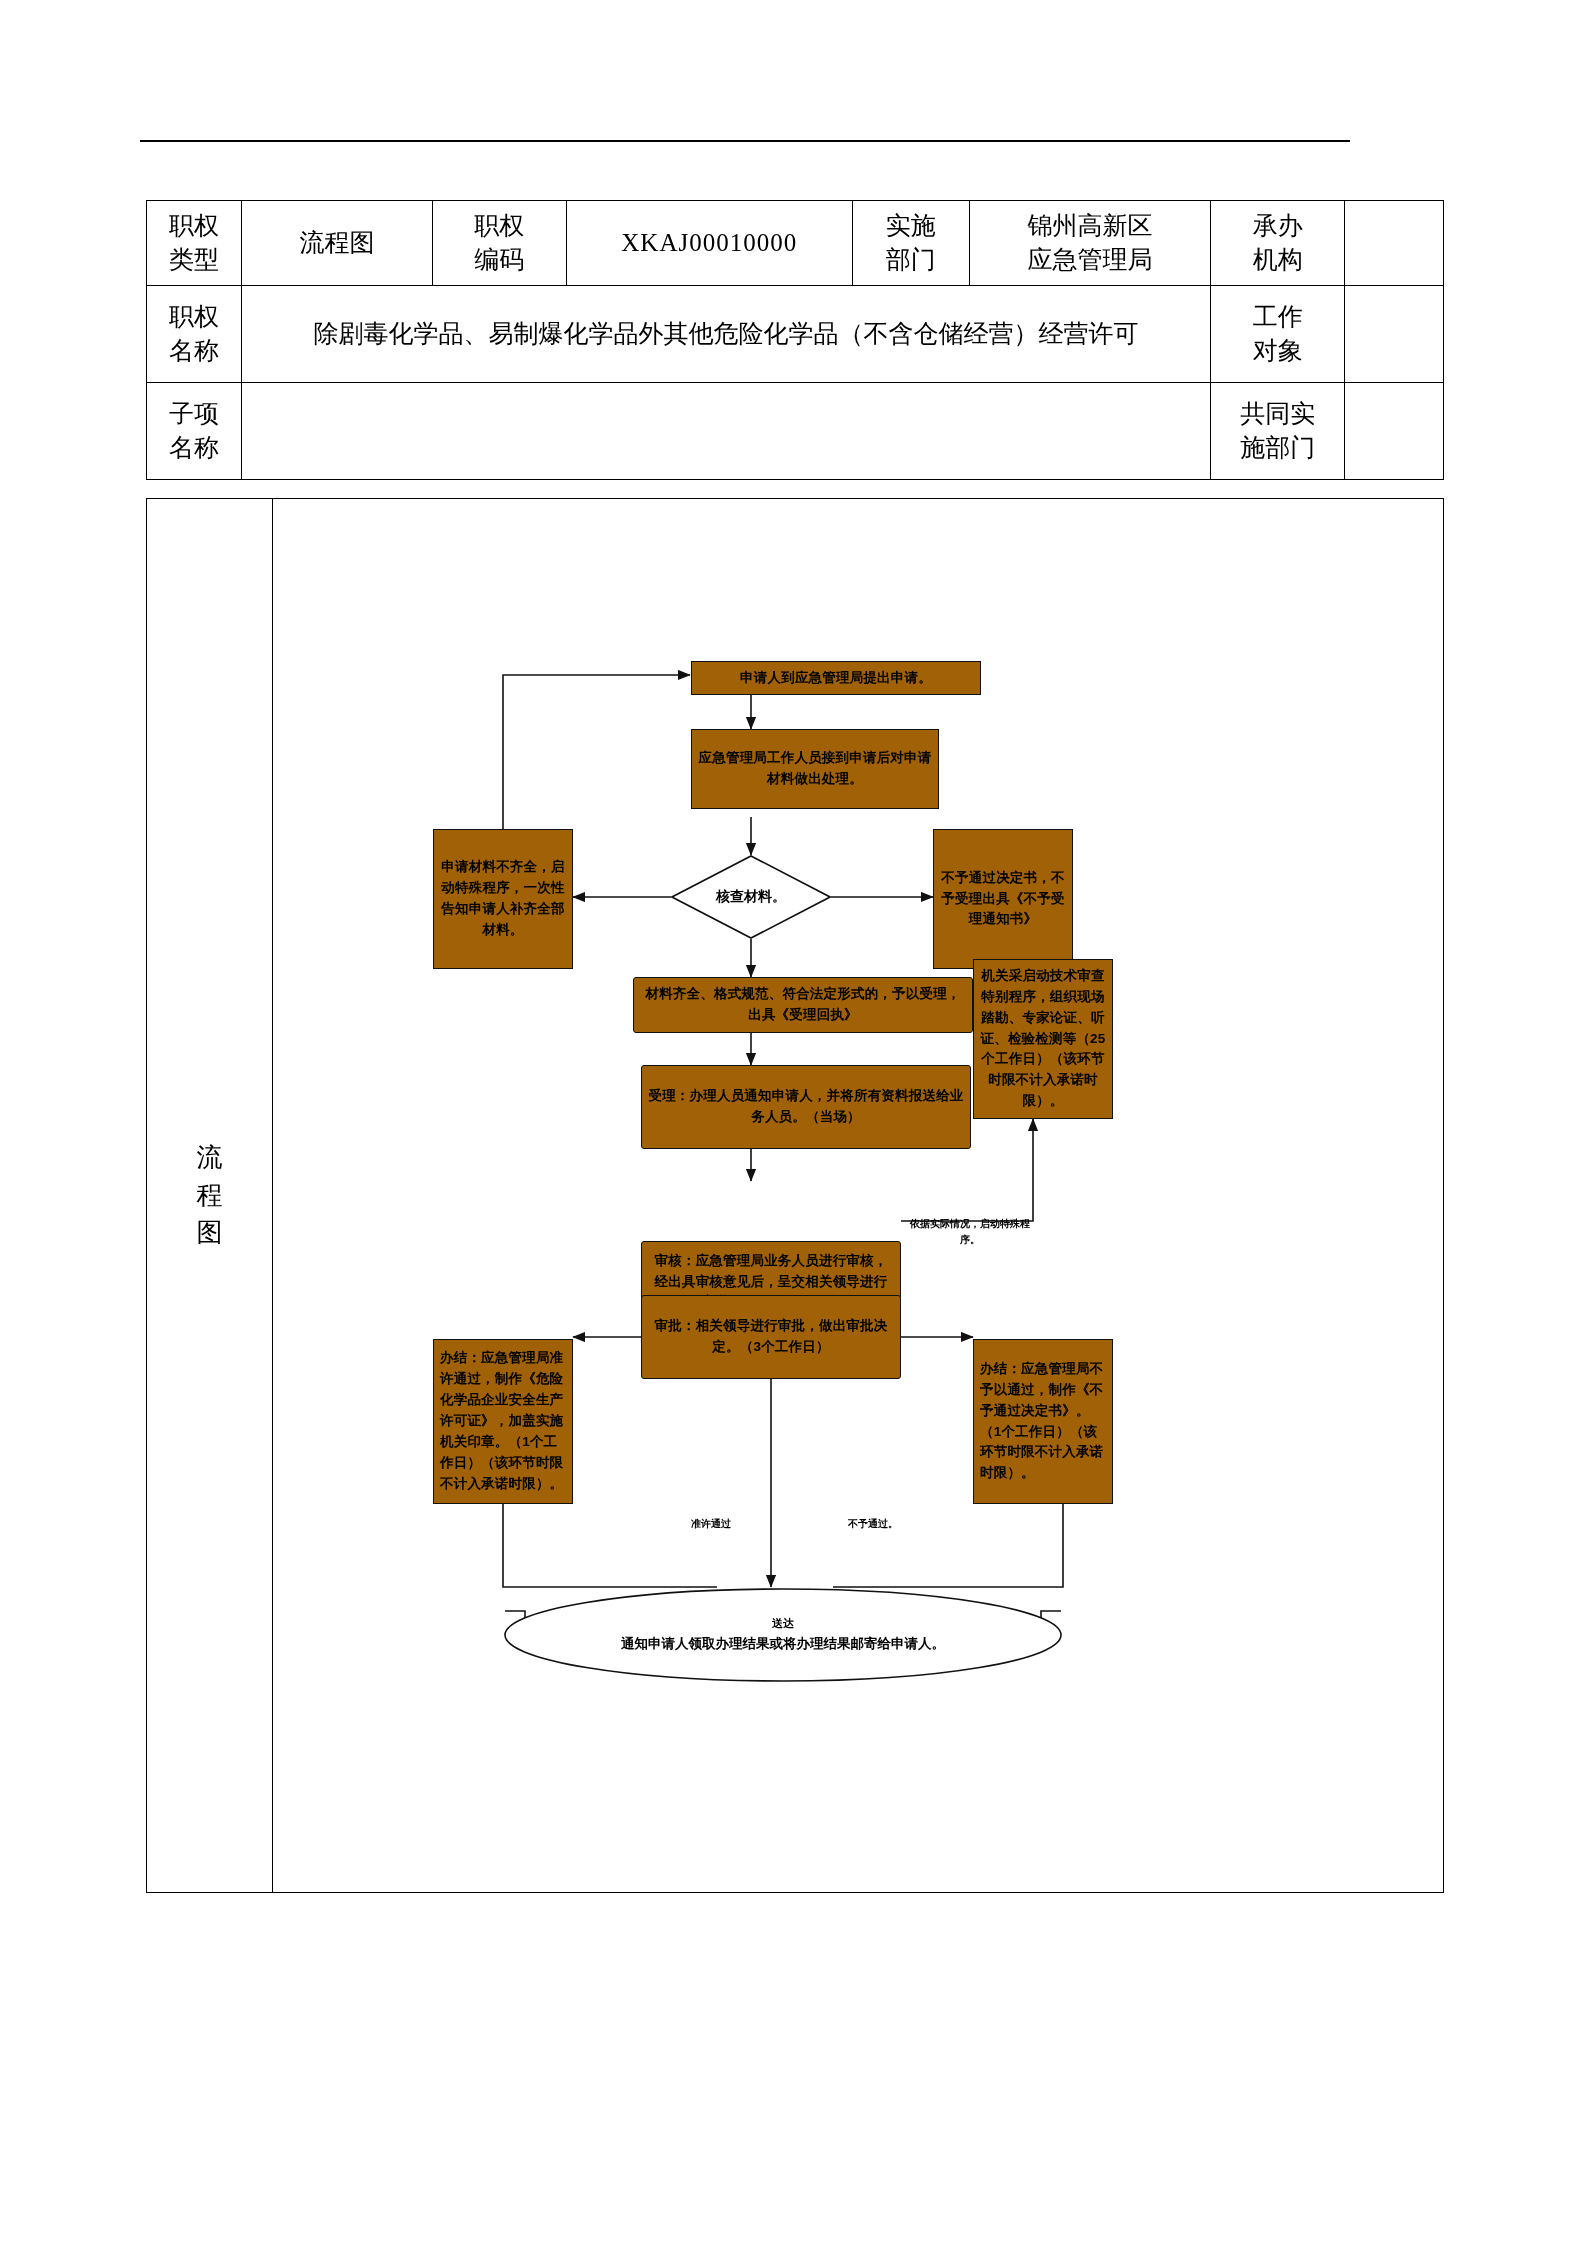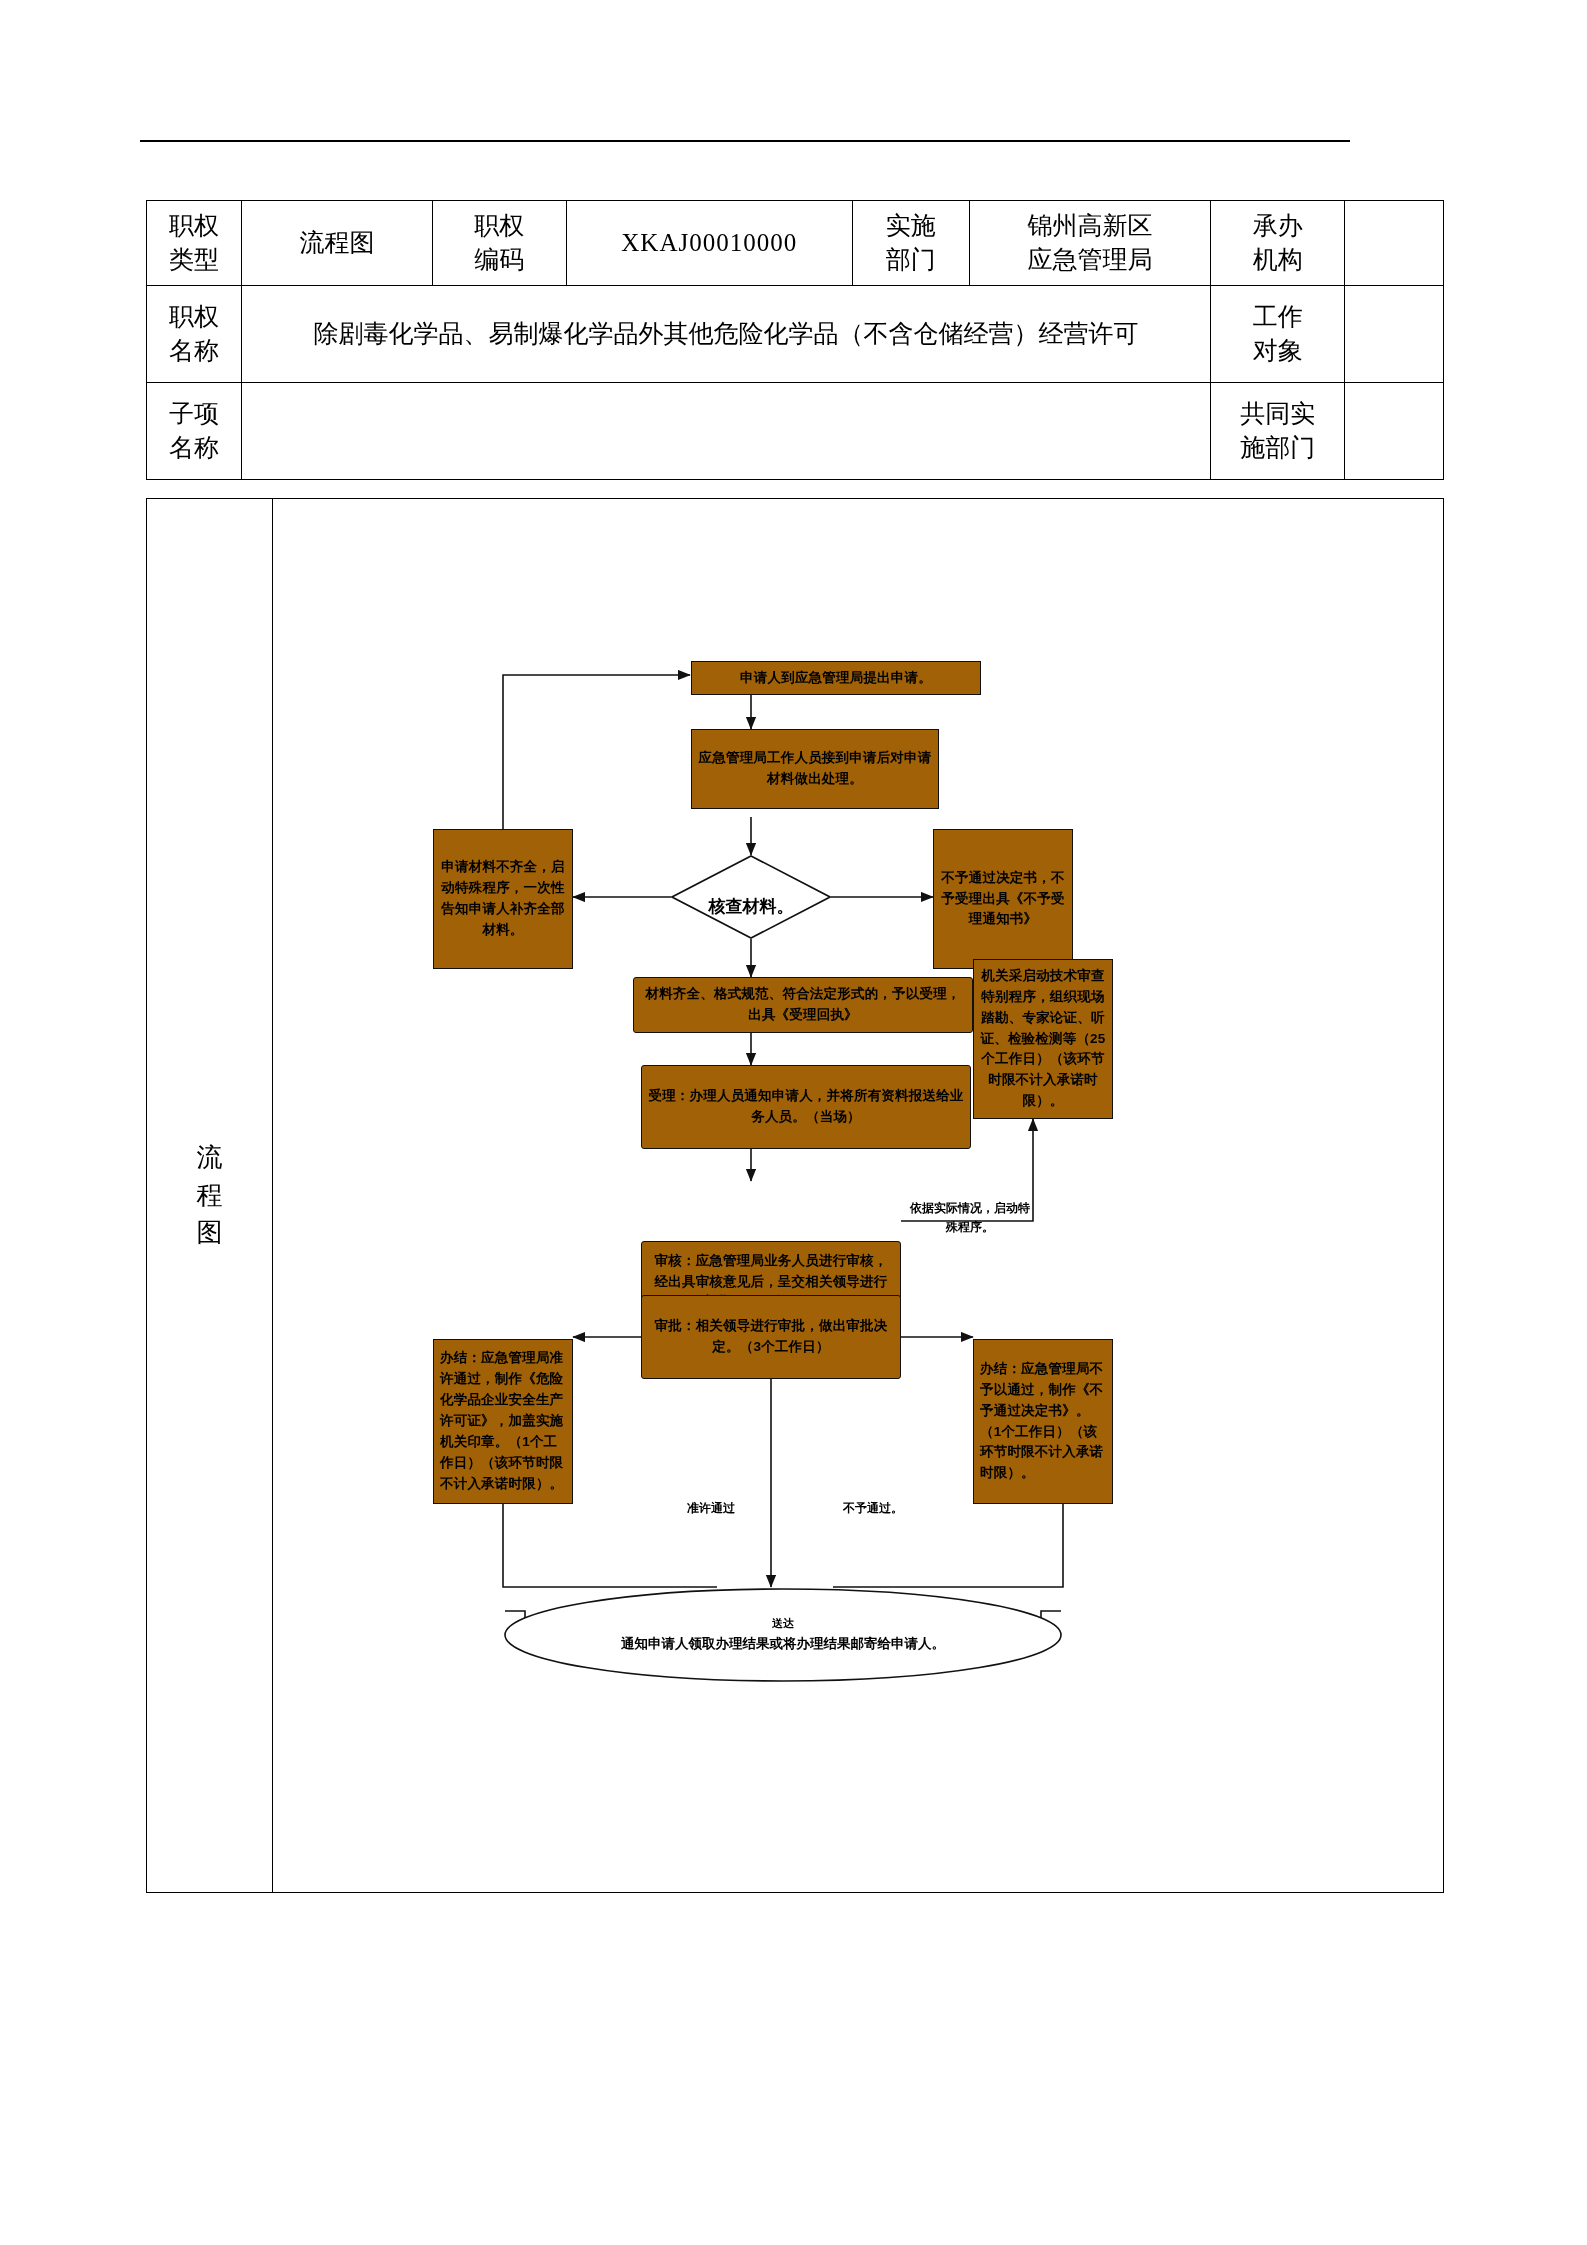--- a/index.html
+++ b/index.html
@@ -120,31 +120,32 @@
   .node .inner { width: 100%; }
   .node.left-align { text-align: left; }
   .node.rounded { border-radius: 3px; }
 
   .diamond-wrap {
     position: absolute;
   }
   .diamond-wrap svg { display: block; }
   .diamond-label {
     position: absolute;
-    left: 0; top: 10px;
+    left: 0; top: 0;
     width: 100%;
     height: 100%;
     display: flex;
     align-items: center;
     justify-content: center;
-    font-size: 17px;
+    font-size: 14px;
     line-height: 1.5;
     font-weight: bold;
     text-align: center;
     pointer-events: none;
+    font-family: Liberation Mono, monospace;
   }
 
   .ellipse-wrap { position: absolute; }
   .ellipse-wrap svg { display: block; }
   .ellipse-label {
     position: absolute;
     left: 0; top: 0;
     width: 100%; height: 100%;
     display: flex;
     flex-direction: column;
@@ -153,26 +154,27 @@
     font-size: 13.5px;
     line-height: 1.6;
     font-weight: bold;
     text-align: center;
     pointer-events: none;
   }
   .ellipse-title { font-size: 11px; }
 
   .free-text {
     position: absolute;
-    font-size: 12px;
+    font-size: 10px;
     line-height: 1.6;
     font-weight: bold;
     color: #000;
     text-align: center;
     font-family: "Liberation Sans", sans-serif;
+    margin-top: 17px;
   }
 
   svg.connectors {
     position: absolute;
     left: 0; top: 0;
     width: 100%;
     height: 100%;
     overflow: visible;
   }
 </style>

